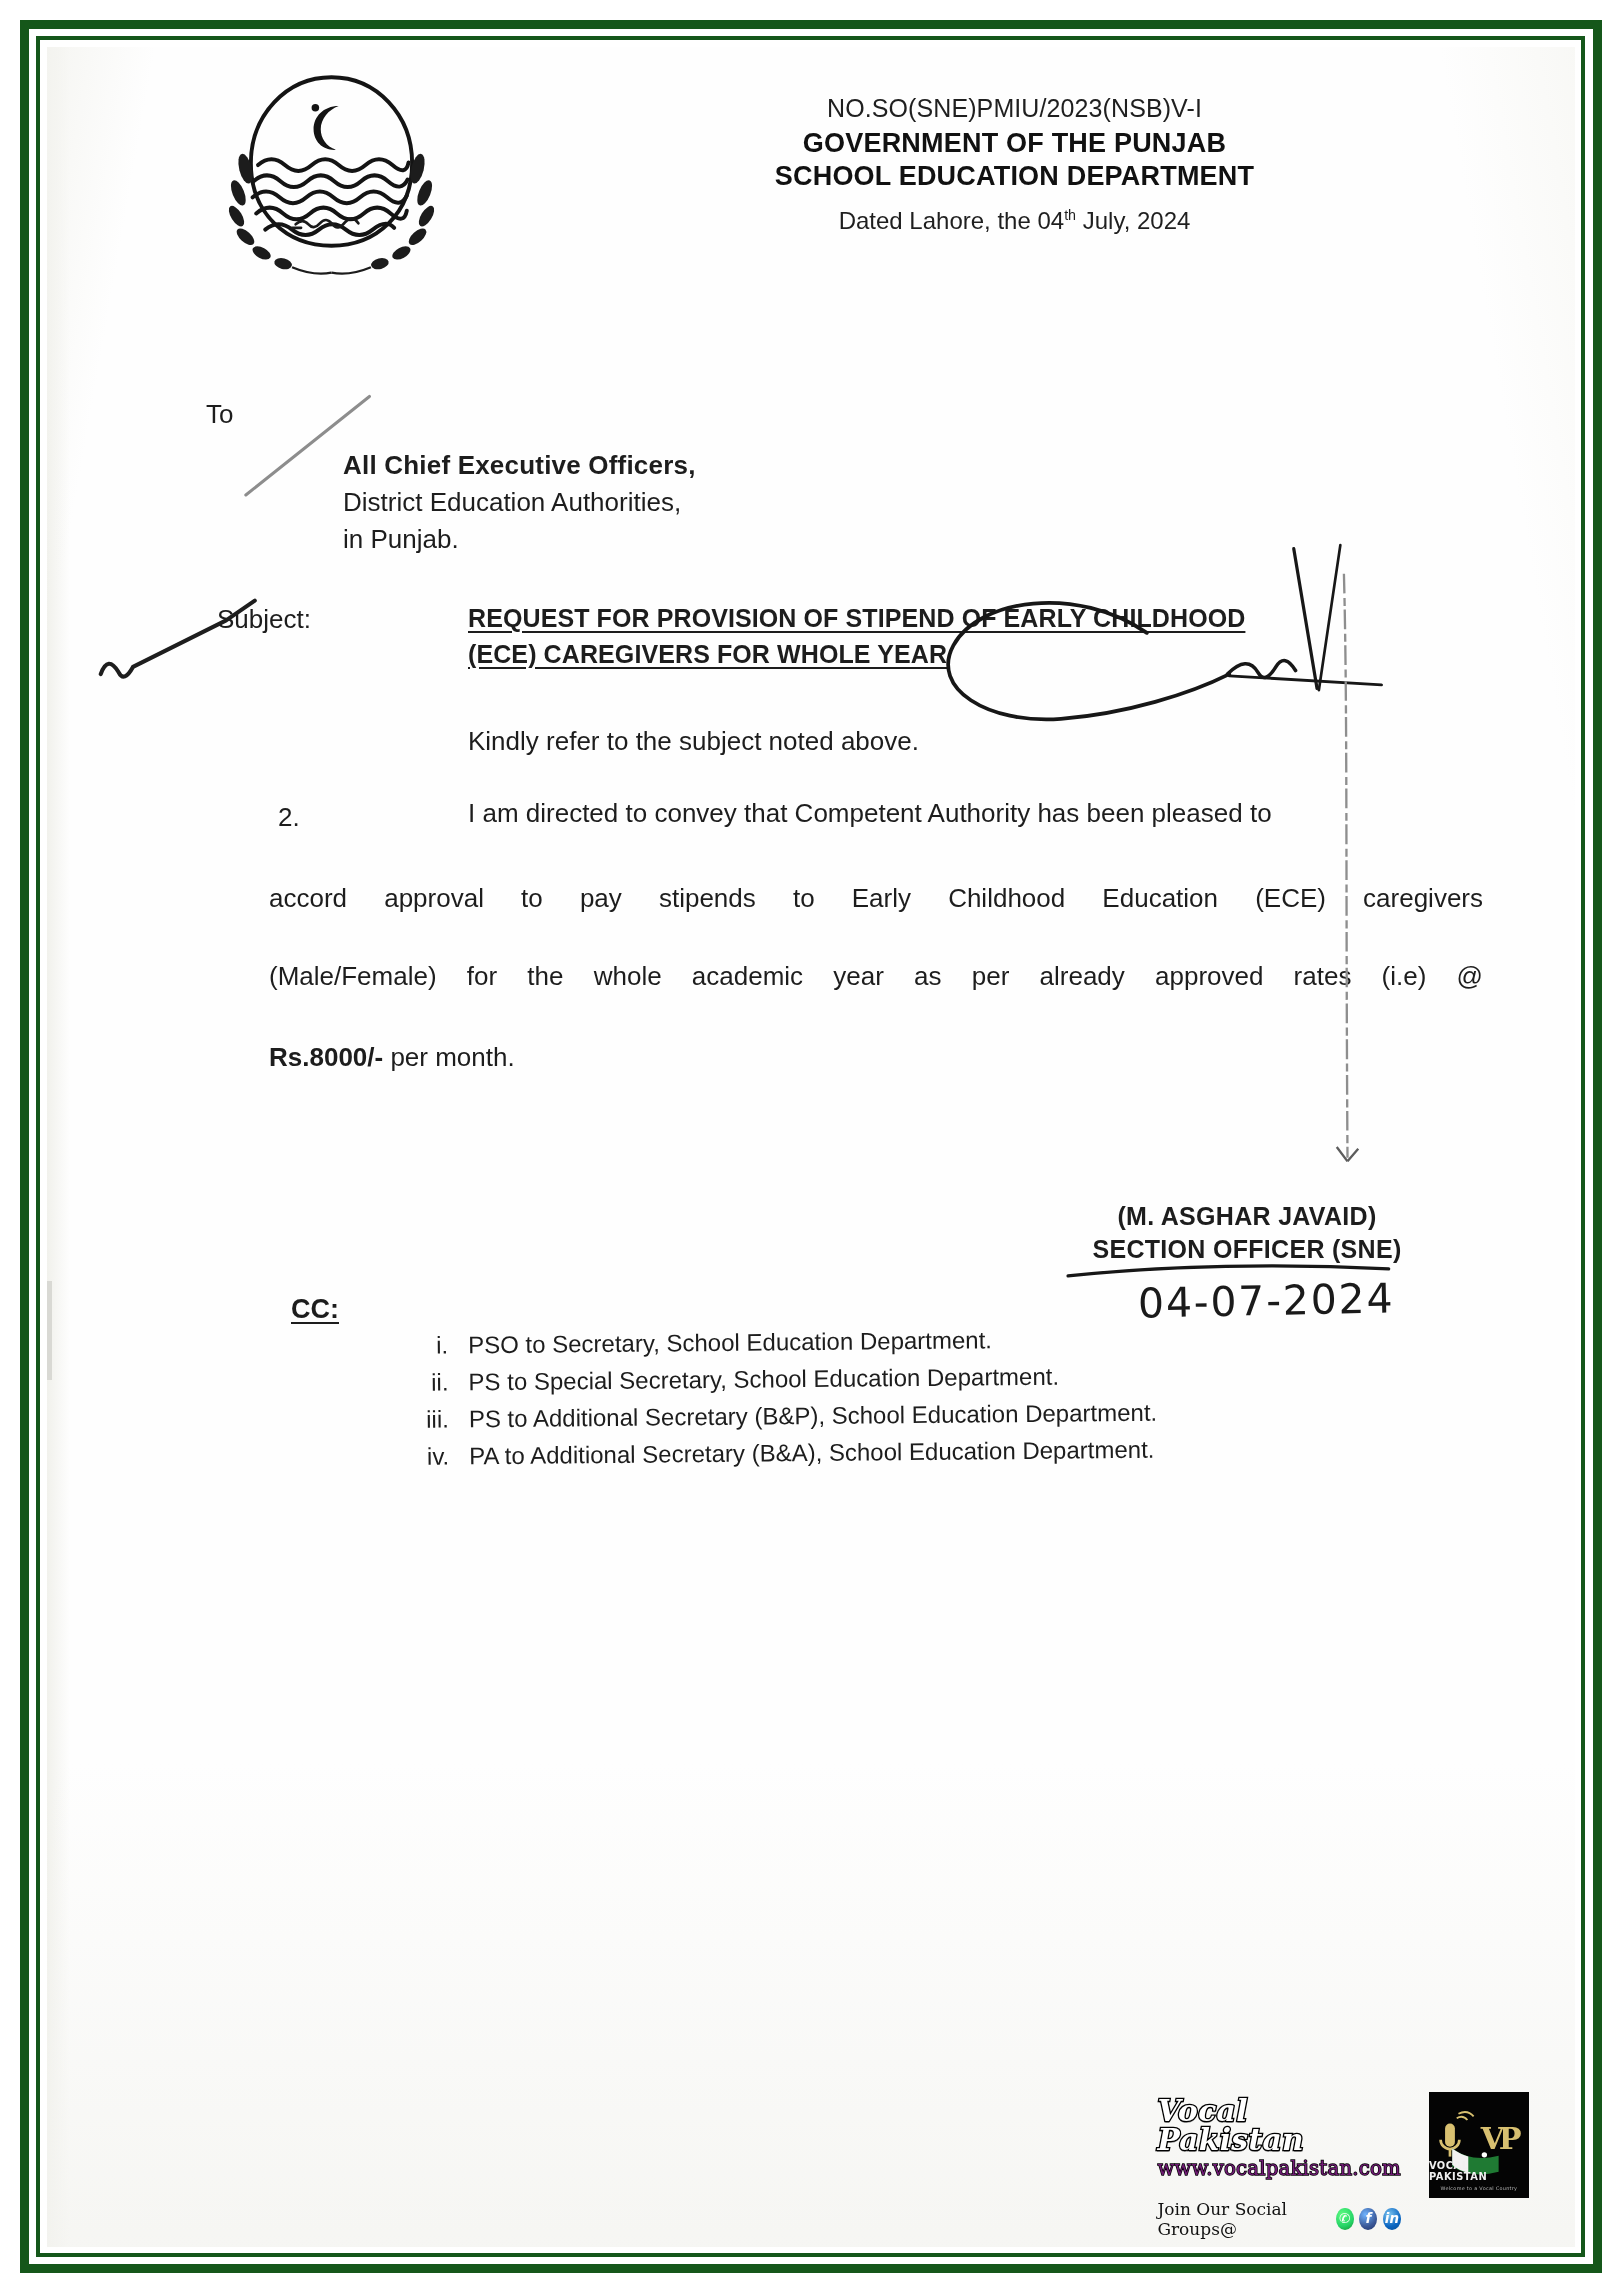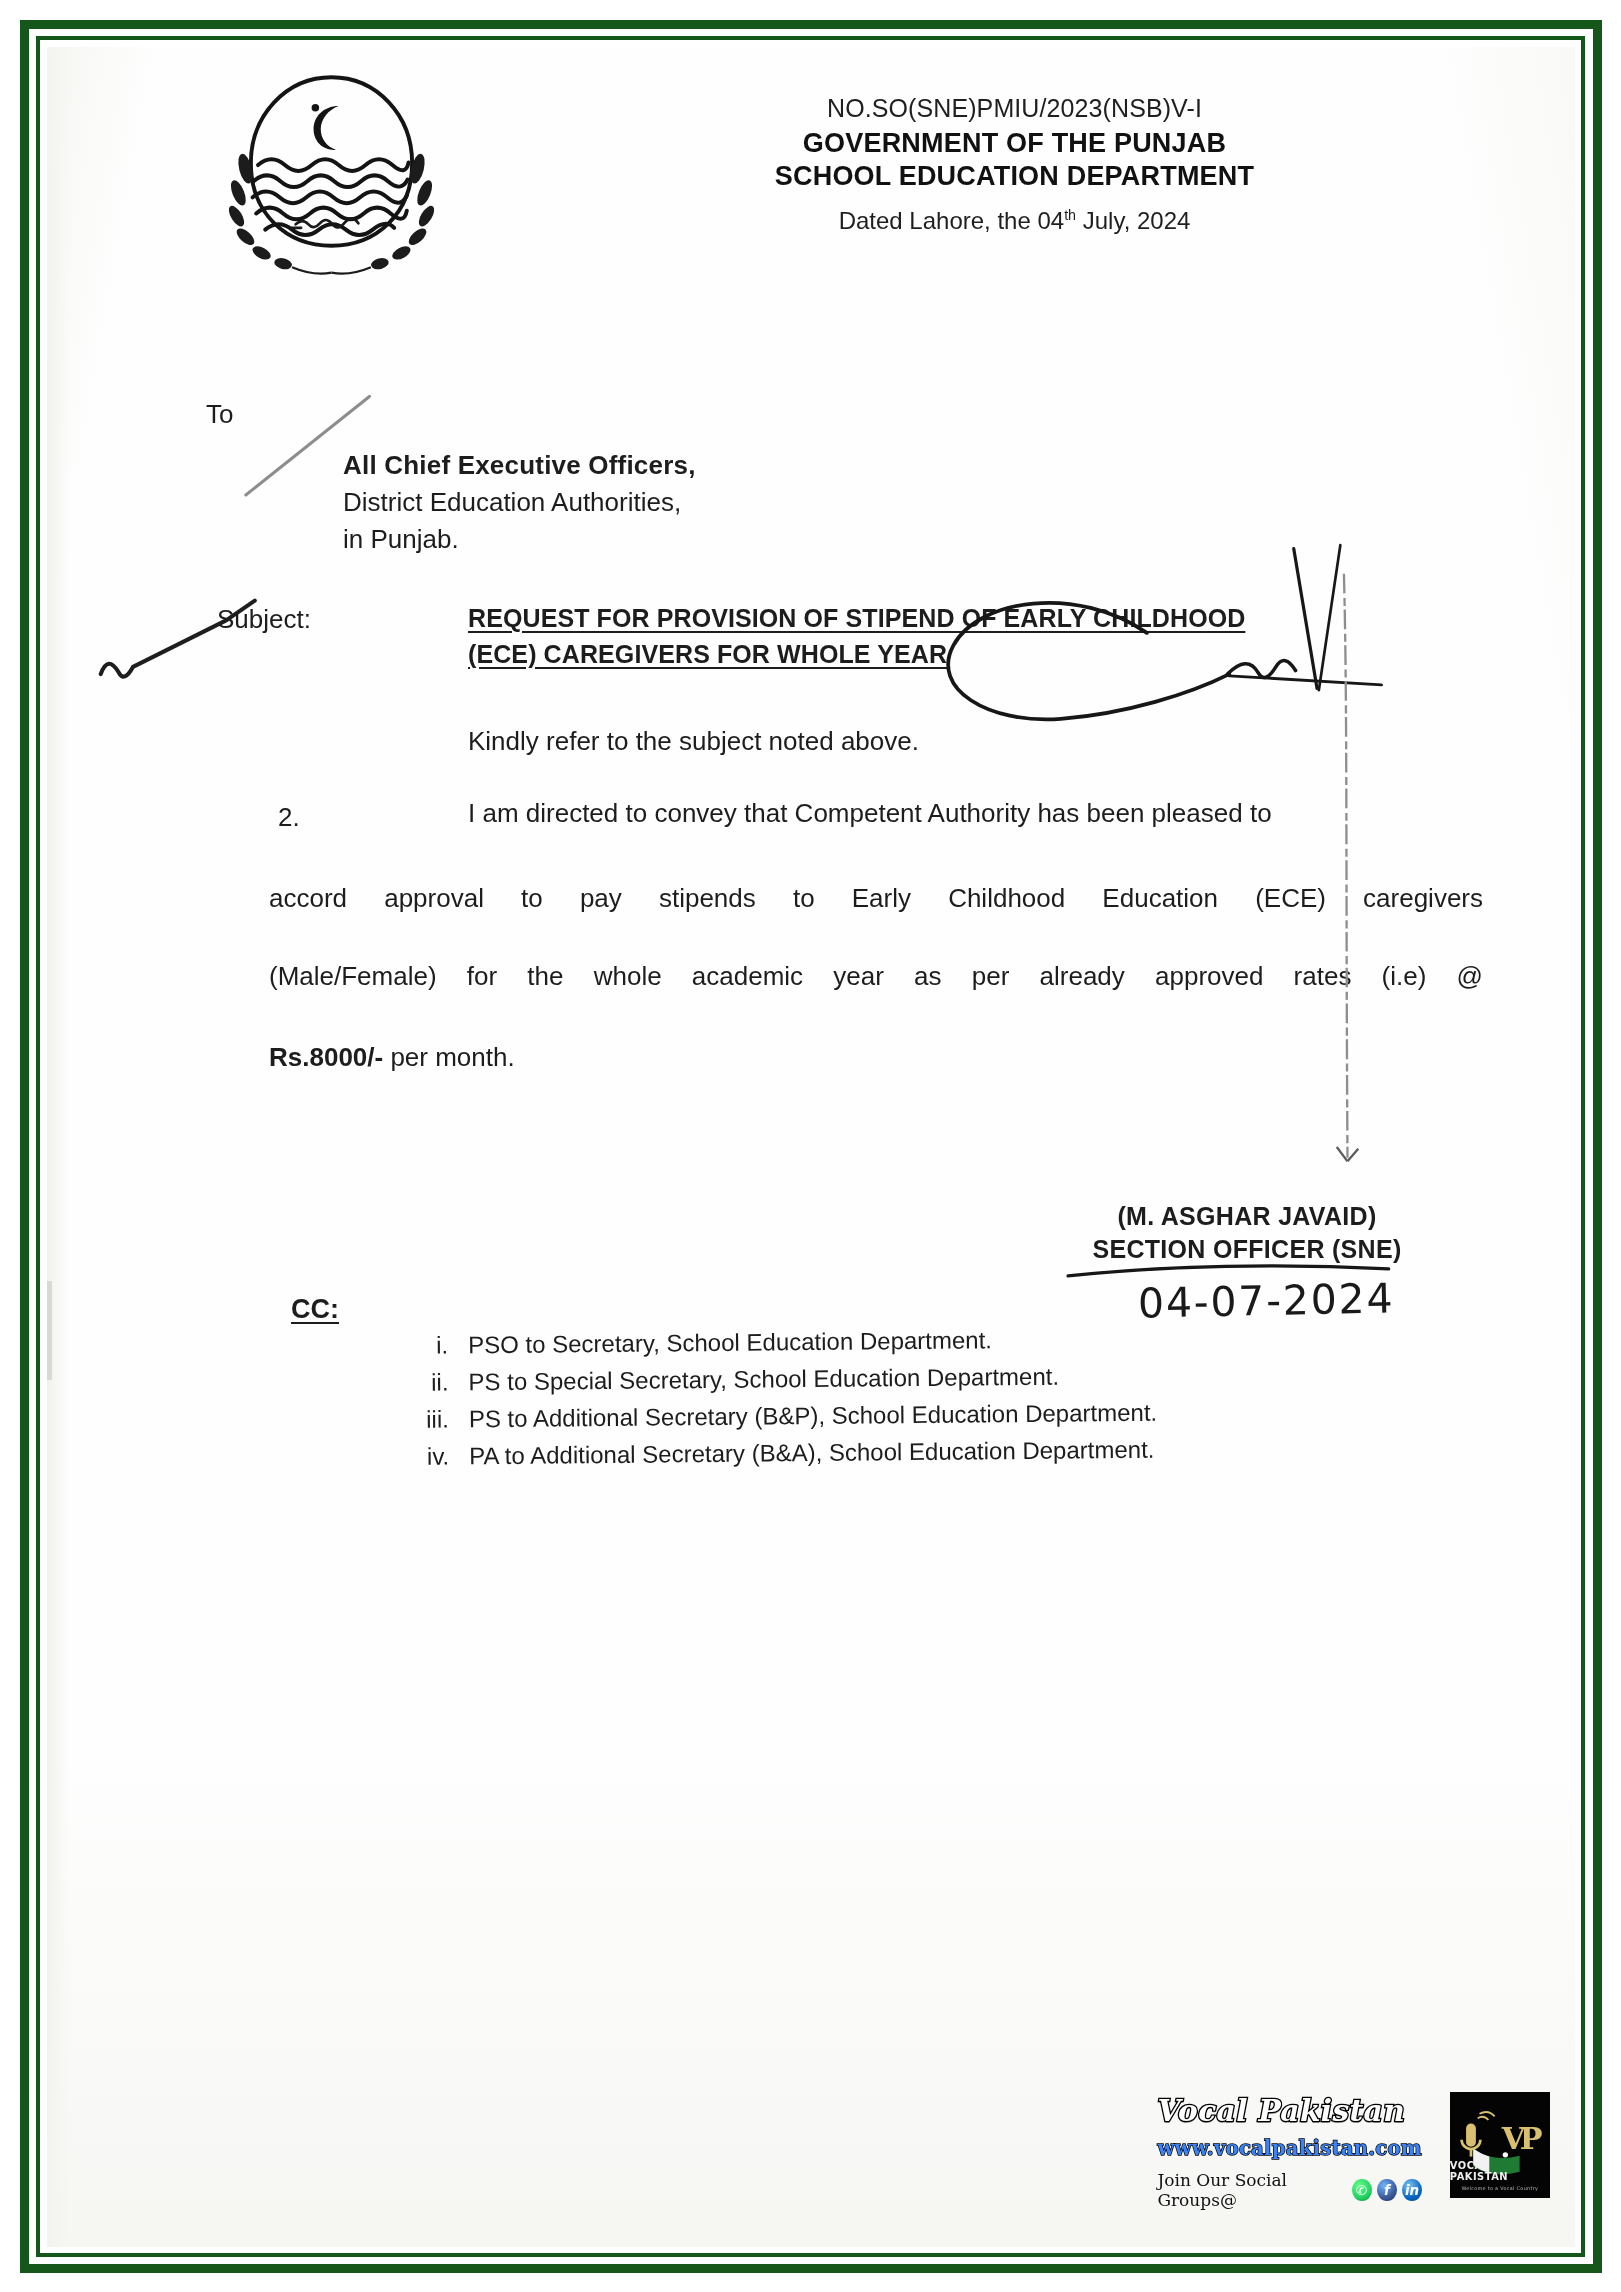--- a/index.html
+++ b/index.html
@@ -138,27 +138,27 @@
     display: flex; align-items: stretch; gap: 28px;
   }
   .wm-left { position: relative; flex: 1; padding: 3.6px 0 0 5.4px; }
   .wm-brand {
     font-family: "DejaVu Serif", serif; font-style: italic; font-weight: bold;
     font-size: 29.6px; color: #ffffff; letter-spacing: 0.4px; line-height: 1;
     -webkit-text-stroke: 2.7px #000; paint-order: stroke fill;
     text-shadow: 0 1.8px 0 rgba(0,0,0,.35);
   }
   .wm-url {
-    font-family: "DejaVu Serif", serif; font-weight: bold; font-size: 19.7px;
-    color: #3b82f6; -webkit-text-stroke: 1.4px #000; paint-order: stroke fill;
-    margin-top: 12px; letter-spacing: 0.2px;
+    font-family: "DejaVu Serif", serif; font-weight: normal; font-size: 19.7px;
+    color: #701a75; -webkit-text-stroke: 1.4px #000; paint-order: stroke fill;
+    margin-top: 2px; letter-spacing: 0.2px;
   }
   .wm-join {
     display: flex; align-items: center; gap: 5.4px;
-    font-family: "DejaVu Serif", serif; font-size: 17px; color: #111; margin-top: 10px;
+    font-family: "DejaVu Serif", serif; font-size: 17px; color: #111; margin-top: 19px;
   }
   .soc { width: 22.4px; height: 22.4px; border-radius: 50%; display: inline-block; position: relative; }
   .soc.wa { background: radial-gradient(circle at 35% 30%, #5efc82, #25d366 60%, #128c2e); }
   .soc.fb { background: radial-gradient(circle at 35% 30%, #6fb4ff, #3b5998 60%, #1d3168); }
   .soc.li { background: radial-gradient(circle at 35% 30%, #7ec5ef, #0a66c2 60%, #054a8f); }
   .soc span {
     position: absolute; inset: 0; display: flex; align-items: center; justify-content: center;
     color: #fff; font-family: "DejaVu Sans", sans-serif; font-weight: bold; font-size: 13.4px;
   }
   .wm-badge {

